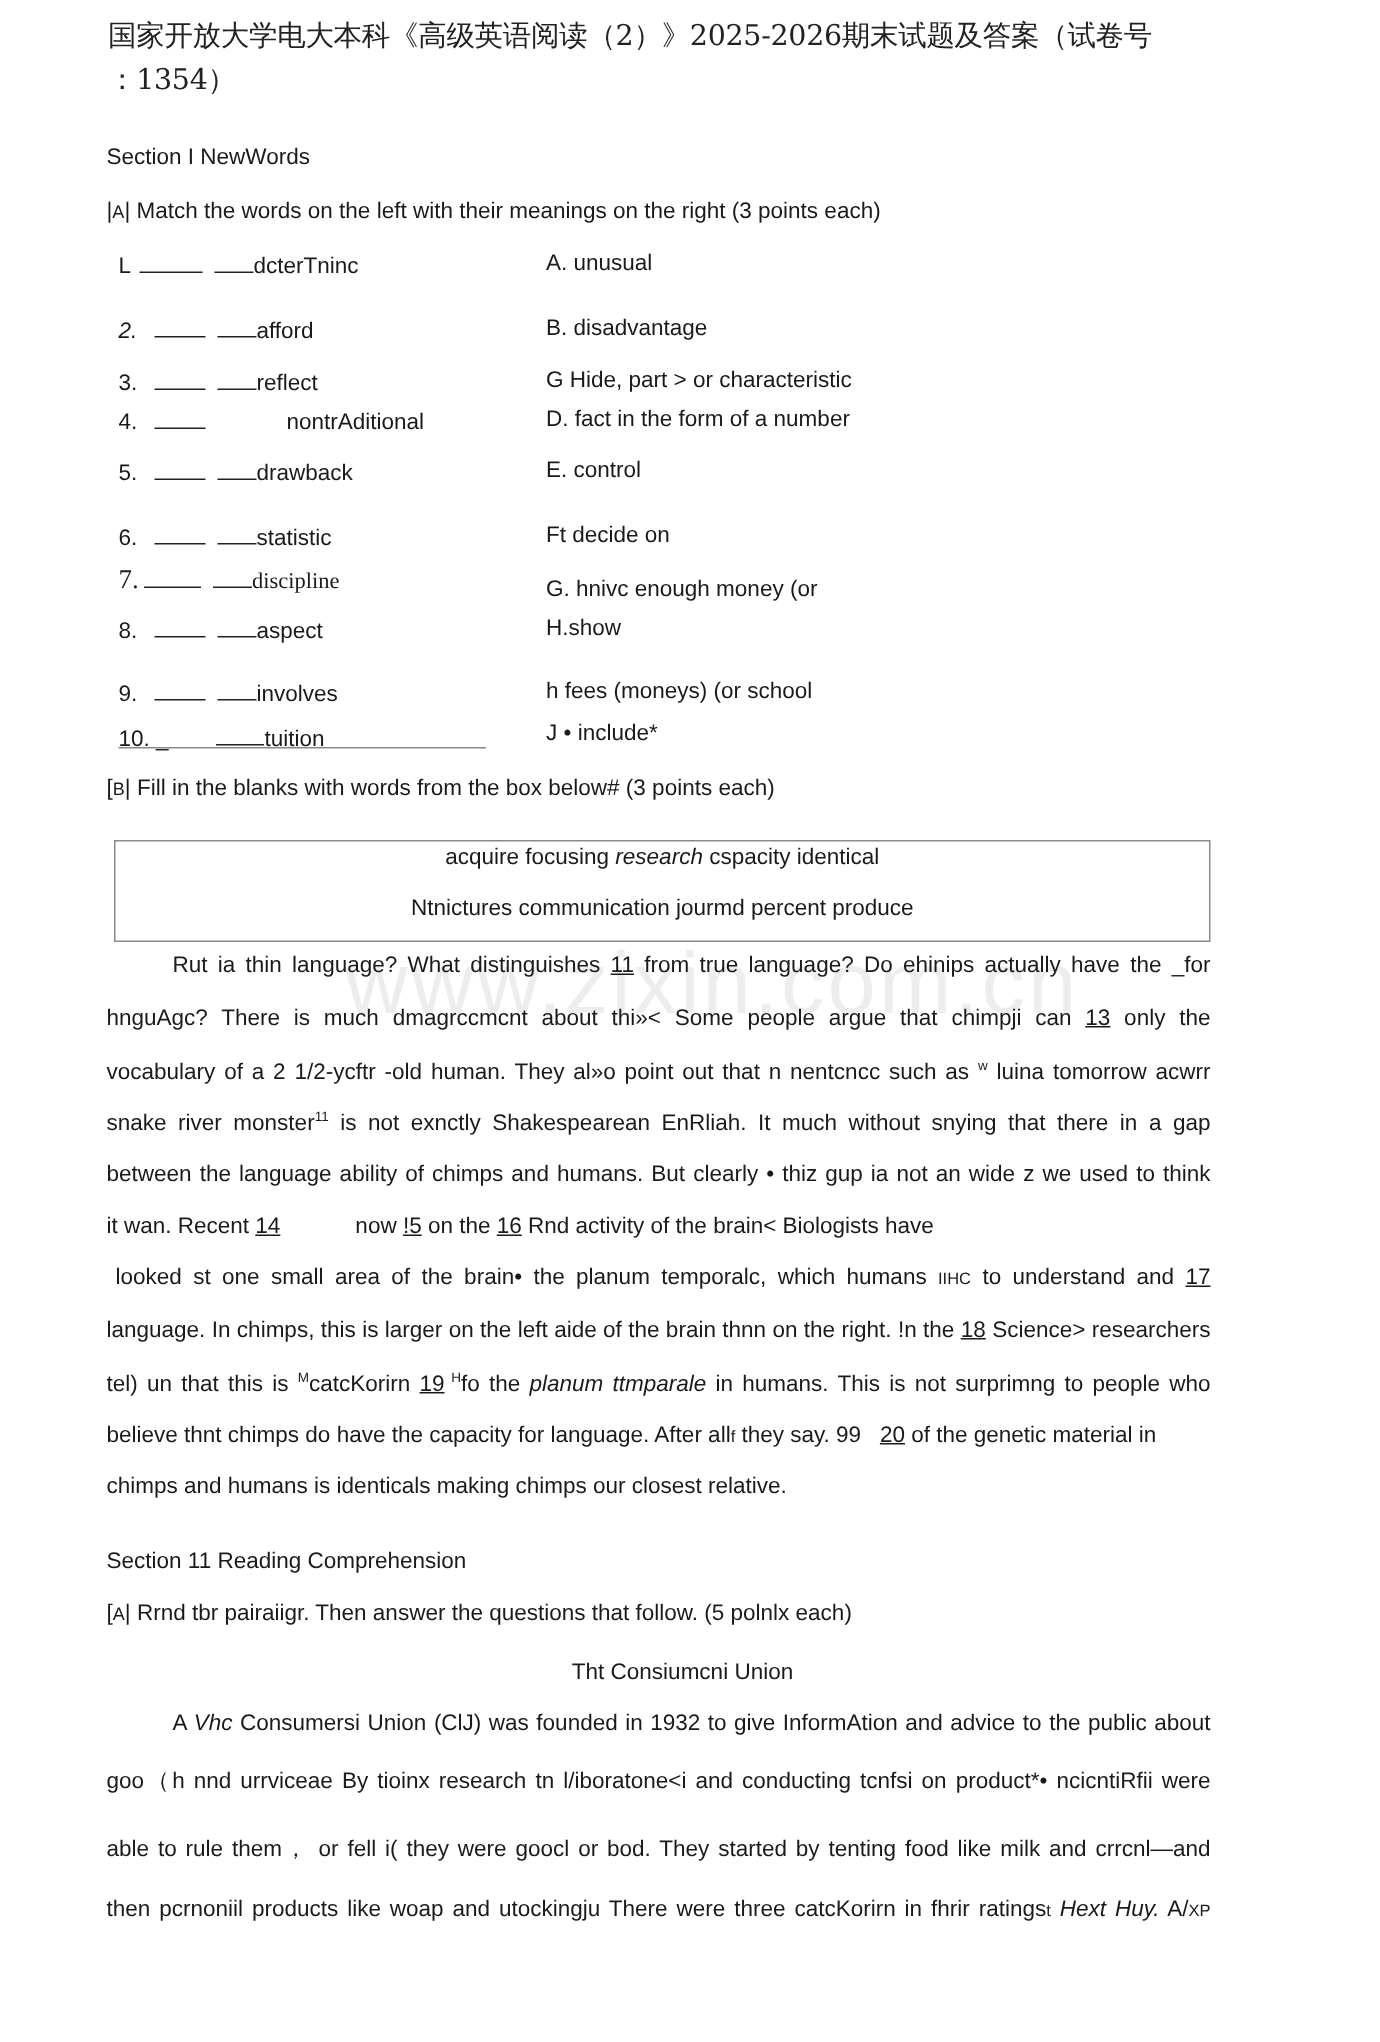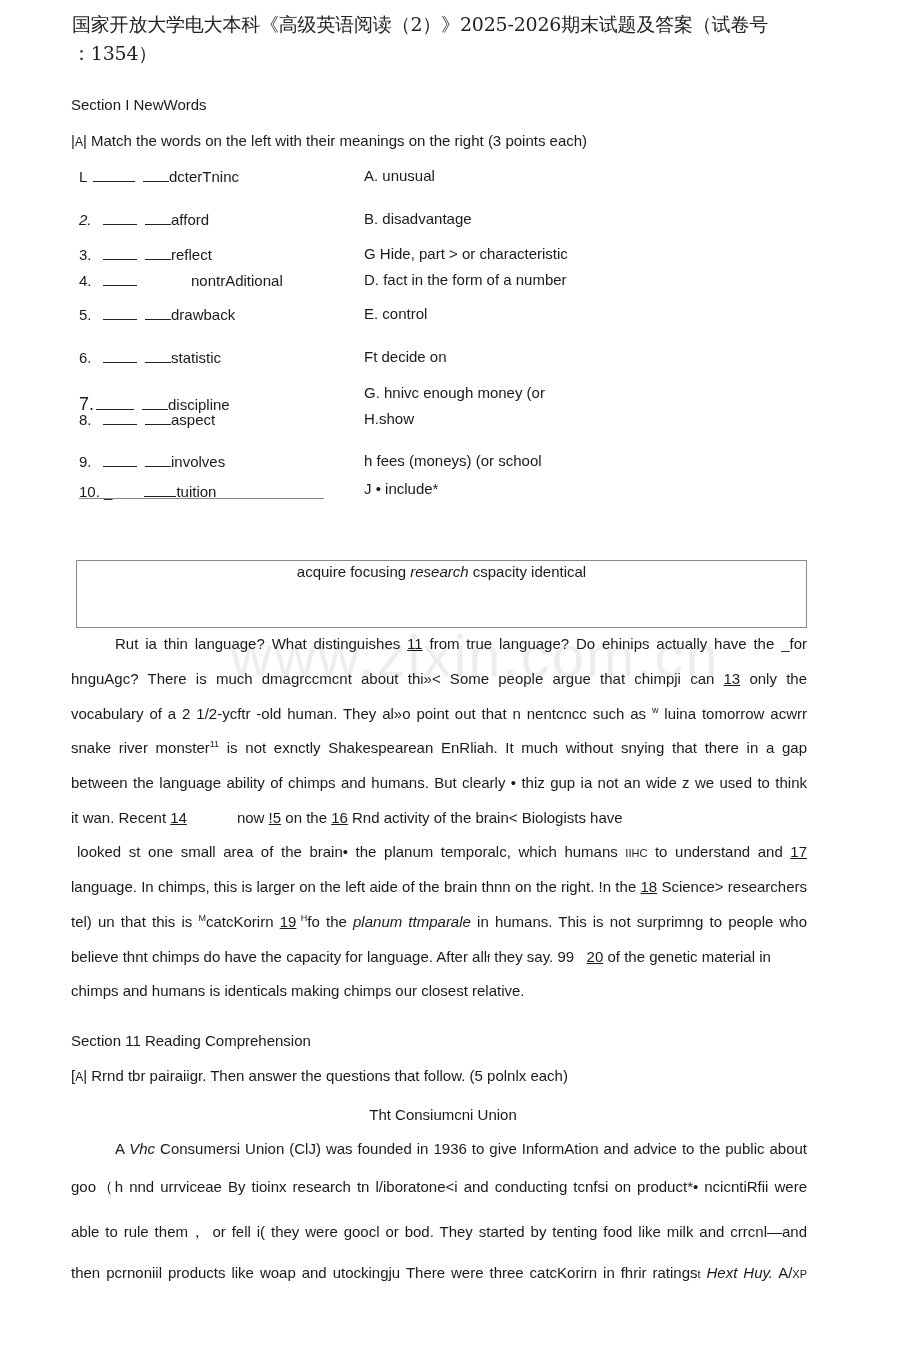--- a/index.html
+++ b/index.html
@@ -80,66 +80,68 @@
   <div class="mrow" style="top:305px;">
     <span class="num">5.</span><span class="b1"></span><span class="b2"></span><span>drawback</span>
   </div>
   <div class="meaning" style="top:305px;">E. control</div>
 
   <div class="mrow" style="top:348px;">
     <span class="num">6.</span><span class="b1"></span><span class="b2"></span><span>statistic</span>
   </div>
   <div class="meaning" style="top:348px;">Ft decide on</div>
 
-  <div class="mrow" style="top:394px;">
+  <div class="mrow" style="top:376px;font-family:Liberation Serif, serif;">
     <span class="num seven">7.</span><span class="b1" style="width:38px;"></span><span class="b2"></span><span>discipline</span>
   </div>
   <div class="meaning" style="top:384px;">G. hnivc enough money (or</div>
 
   <div class="mrow" style="top:410px;">
     <span class="num">8.</span><span class="b1"></span><span class="b2"></span><span>aspect</span>
   </div>
   <div class="meaning" style="top:410px;">H.show</div>
 
   <div class="mrow" style="top:452px;">
     <span class="num">9.</span><span class="b1"></span><span class="b2"></span><span>involves</span>
   </div>
   <div class="meaning" style="top:452px;">h fees (moneys) (or school</div>
 
   <div class="mrow" style="top:482px;">
     <span>10. _</span><span style="display:inline-block;width:32px;"></span><span class="b2 wide"></span><span>tuition</span>
   </div>
   <div class="row10-rule"></div>
   <div class="meaning" style="top:480px;">J •  include*</div>
 
+  <div class="instr" style="top:517px;">[<span class="tag">B</span>| <span>Fill in the blanks with words from the box below# (3 points each)</span></div>
 
   <div class="wordbox">
     <div class="line l1"><span>acquire focusing </span><span class="it">research</span><span> cspacity identical</span></div>
+    <div class="line l2">Ntnictures communication jourmd percent produce</div>
   </div>
 
   <div class="para" style="top:635px;">
     <div class="pline indent" style="top:0px;"><span>Rut ia thin language? What distinguishes </span><span class="u">11</span><span> from true language? Do ehinips actually have the _for</span></div>
     <div class="pline" style="top:35px;"><span>hnguAgc? There is much dmagrccmcnt about thi»&lt; Some people argue that chimpji can </span><span class="u">13</span><span> only the</span></div>
     <div class="pline" style="top:70px;"><span>vocabulary of a 2 1/2-ycftr -old human. They al»o point out that n nentcncc such as </span><span class="sup">w</span><span> luina tomorrow acwrr</span></div>
     <div class="pline" style="top:104px;"><span>snake river monster</span><span class="sup">11</span><span> is not exnctly Shakespearean EnRliah. It much without snying that there in a gap</span></div>
     <div class="pline" style="top:139px;">between the language ability of chimps and humans. But clearly • thiz gup ia not an wide z we used to think</div>
     <div class="pline last" style="top:174px;"><span>it wan. Recent </span><span class="u">14</span><span style="white-space:pre;margin-top:47px;">            now </span><span class="u">!5</span><span> on the </span><span class="u">16</span><span> Rnd activity of the brain&lt; Biologists have</span></div>
     <div class="pline ind2" style="top:208px;"><span>looked st one small area of the brain• the planum temporalc, which humans </span><span class="sm">IIHC</span><span> to understand and </span><span class="u">17</span></div>
     <div class="pline" style="top:243px;"><span>language. In chimps, this is larger on the left aide of the brain thnn on the right. !n the </span><span class="u">18</span><span> Science&gt; researchers</span></div>
     <div class="pline" style="top:278px;"><span>tel) un that this is </span><span class="sup">M</span><span>catcKorirn </span><span class="u">19</span><span class="sup"> H</span><span>fo the </span><span class="it">planum ttmparale</span><span> in humans. This is not surprimng to people who</span></div>
     <div class="pline last" style="top:313px;"><span>believe thnt chimps do have the capacity for language. After all</span><span class="sm">f</span><span style="white-space:pre;"> they say. 99   </span><span class="u">20</span><span> of the genetic material in</span></div>
     <div class="pline last" style="top:347px;">chimps and humans is identicals making chimps our closest relative.</div>
   </div>
 
   <div class="sec" style="top:1032px;">Section 11 Reading Comprehension</div>
 
   <div class="instr" style="top:1067px;">[<span class="tag">A</span>| <span>Rrnd tbr pairaiigr. Then answer the questions that follow. (5 polnlx each)</span></div>
 
-  <div class="center-title" style="top:1106px;">Tht Consiumcni Union</div>
+  <div class="center-title" style="top:1106px;padding-left:12px;">Tht Consiumcni Union</div>
 
   <div class="para" style="top:1140px;">
-    <div class="pline indent" style="top:0px;"><span>A </span><span class="it">Vhc</span><span> Consumersi Union (ClJ) was founded in 1936 to give InformAtion and advice to the public about</span></div>
+    <div class="pline indent" style="top:0px;"><span>A </span><span class="it">Vhc</span><span> Consumersi Union (ClJ) was founded in 1932 to give InformAtion and advice to the public about</span></div>
     <div class="pline" style="top:38px;">goo（h nnd urrviceae By tioinx research tn l/iboratone&lt;i and conducting tcnfsi on product*• ncicntiRfii were</div>
     <div class="pline" style="top:83px;">able to rule them，   or fell i( they were goocl or bod. They started by tenting food like milk and crrcnl—and</div>
     <div class="pline" style="top:124px;"><span>then pcrnoniil products like woap and utockingju There were three catcKorirn in fhrir ratings</span><span class="sm">t</span><span class="it"> Hext Huy.</span><span> A/</span><span class="sm">XP</span></div>
   </div>
 
 </div>
 
 </body></html>

